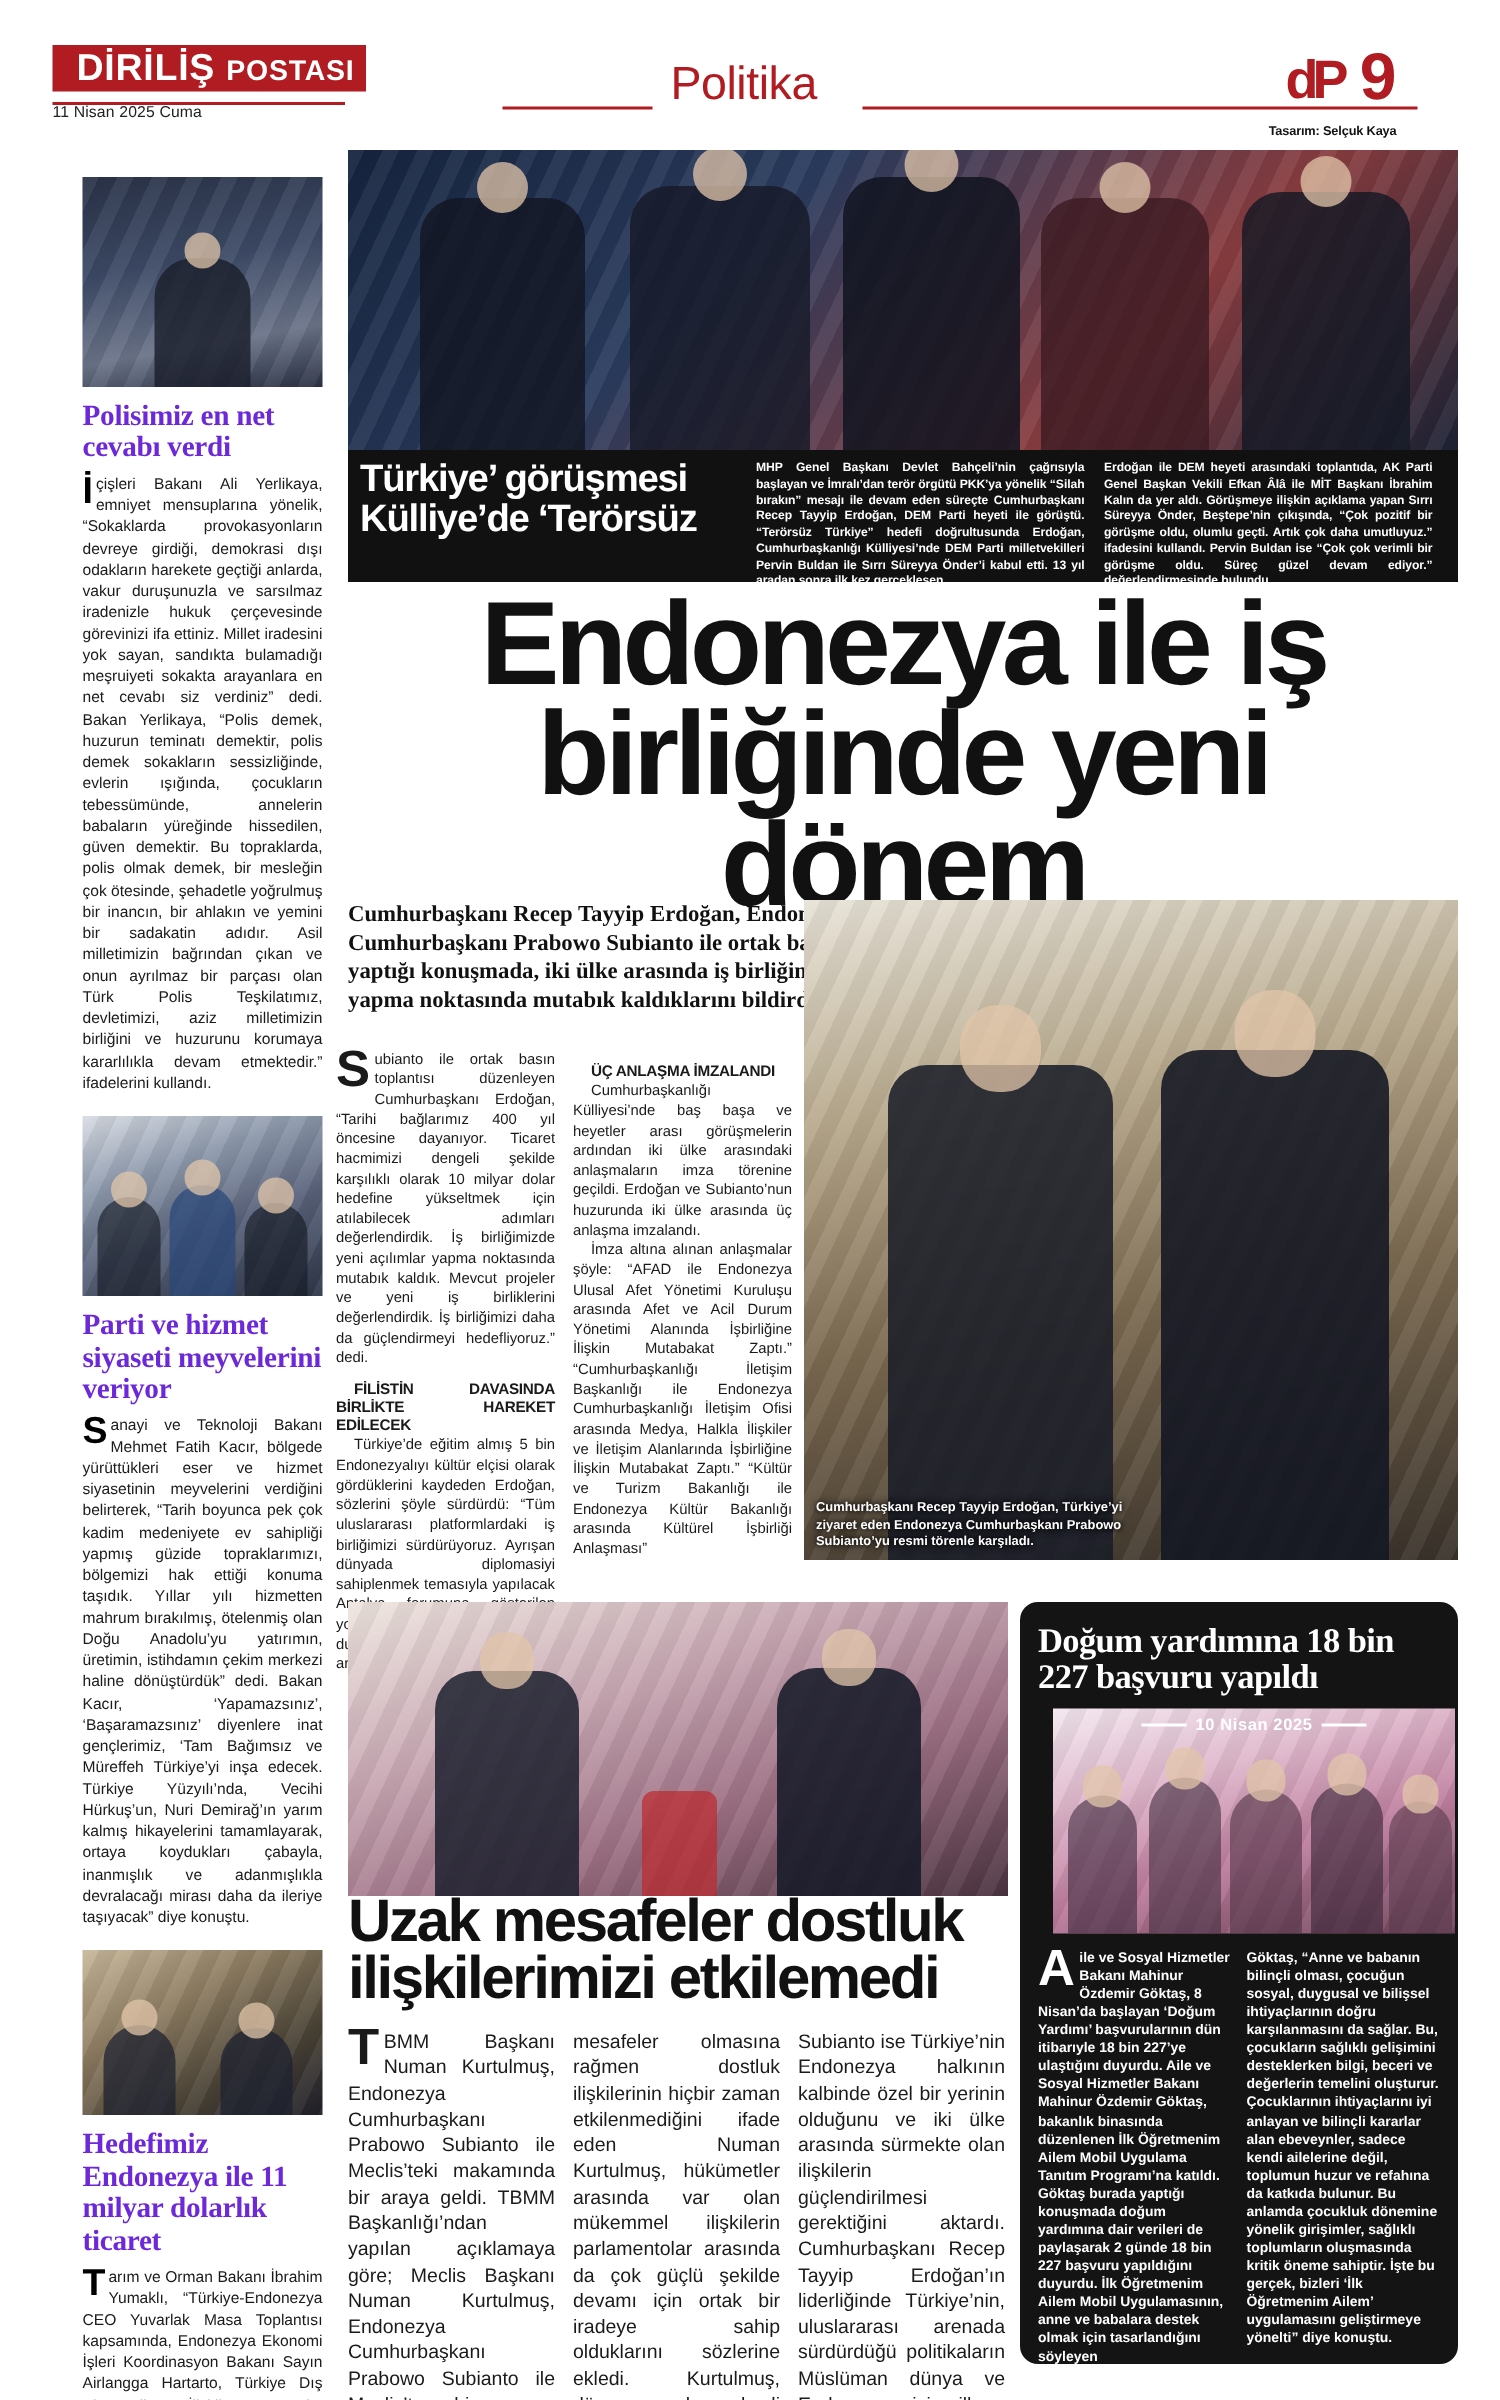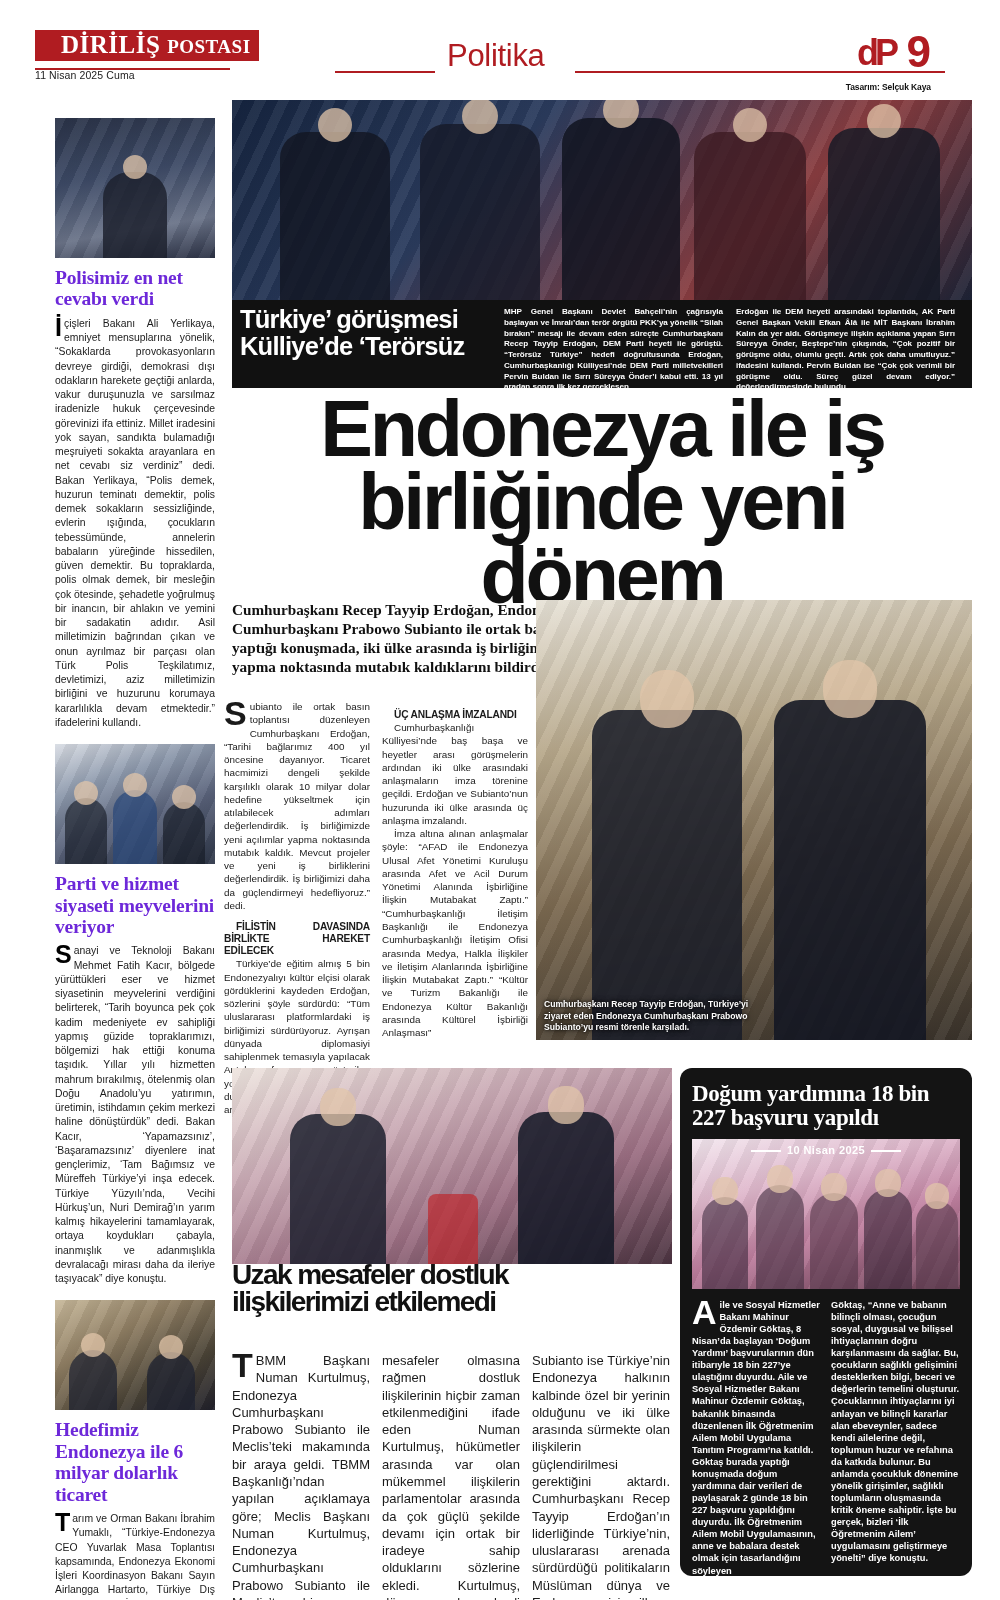--- a/index.html
+++ b/index.html
@@ -9,22 +9,22 @@
     background: #ffffff;
     font-family: "Liberation Sans", sans-serif;
     overflow: hidden;
   }
   .page { position: relative; width: 1000px; height: 1600px; background:#fff; }
 
   
   .masthead { position: absolute; left: 35px; top: 30px; width: 930px; height: 62px; }
   .logo-box {
     display: inline-block; background: #b01c21; color: #fff;
-    font-family: Liberation Serif, serif; font-weight: bold;
-    font-size: 25px; letter-spacing: .5px; padding: 2px 8px 3px 26px;
+    font-family: Liberation Sans, sans-serif; font-weight: bold;
+    font-size: 25px; letter-spacing: .5px; padding: 2px 8px 3px 16px;
     line-height: 1.05;
   }
   .logo-box .sm { font-size: 19px; }
   .date-line {
     font-size: 10.5px; color: #222; margin-top: 8px; letter-spacing: .1px;
     font-family: "Liberation Sans", sans-serif;
   }
   .section-wrap {
     position: absolute; left: 300px; top: 0px; right: 0; height: 62px;
   }
@@ -127,21 +127,21 @@
     position: absolute; left: 8px; bottom: 7px; width: 228px;
     color: #fff; font-size: 8.6px; line-height: 1.3; font-weight: bold;
     text-shadow: 0 0 3px rgba(0,0,0,.95), 0 0 6px rgba(0,0,0,.8);
   }
 
   
   .bot-photo { position: absolute; left: 232px; top: 1068px; width: 440px; height: 196px; overflow:hidden; }
   .bot-head {
     position: absolute; left: 232px; top: 1262px; width: 440px;
     font-family: "Liberation Sans", sans-serif; font-weight: bold;
-    font-size: 28px; line-height: .95; letter-spacing: -1.6px; color: #111;
+    font-size: 40px; line-height: .95; letter-spacing: -1.6px; color: #111;
   }
   .bot-body { position: absolute; left: 232px; top: 1352px; width: 440px; }
   .bot-cols { display: flex; gap: 12px; }
   .bot-col { width: 138px; font-size: 13px; line-height: 1.33; text-align: justify; color:#1a1a1a; }
   .bot-col p { text-indent: 10px; }
   .bot-col p.noind { text-indent: 0; }
 
   
   .dy-box {
     position: absolute; left: 680px; top: 1068px; width: 292px; height: 508px;
@@ -164,21 +164,21 @@
   .dy-col { width: 129px; font-size: 9.3px; line-height: 1.3; font-weight: bold; color:#fff; text-align:left; }
   .dy-col p { text-indent: 0; }
 
   
   .p1 { background: linear-gradient(170deg,#2a3348 0%,#3d4a66 40%,#6b7489 75%,#2b3144 100%); }
   .p2 { background: linear-gradient(160deg,#d9dde4 0%,#8e9aad 30%,#59627a 60%,#2e3647 100%); }
   .p3 { background: linear-gradient(150deg,#c8b99b 0%,#8f7e63 35%,#4a4336 70%,#20202a 100%); }
   .p4 { background: linear-gradient(135deg,#15243f 0%,#2b3c5e 35%,#8a3d40 70%,#1d2336 100%); }
   .p5 { background: linear-gradient(170deg,#e8e3d8 0%,#b8a98c 30%,#7c6a51 60%,#39322a 100%); }
   .p6 { background: linear-gradient(160deg,#efe6e0 0%,#c9a9b4 35%,#9c6f83 65%,#4b3340 100%); }
-  .p7 { background: linear-gradient(165deg,#f3e7ef 0%,#e0b9cd 30%,#bf7f9f 60%,#6d4257 100%); }
+  .p7 { background: linear-gradient(165deg,#f3e7ef 0%,#e0b9cd 30%,#bf7f9f 60%,#6d4257 100%); margin-left: 10px; }
   .vein { position:absolute; inset:0; background:
       repeating-linear-gradient(115deg, rgba(255,255,255,.055) 0 10px, rgba(0,0,0,.05) 10px 21px); }
   .figs { position:absolute; inset:0; }
   .figs span {
     position:absolute; bottom:0; border-radius: 26px 26px 0 0;
     background: rgba(20,24,34,.62);
   }
   .figs span i {
     position:absolute; top:-17px; left:50%; transform: translateX(-50%);
     width: 24px; height: 24px; border-radius: 50%;
@@ -247,21 +247,21 @@
         <div class="vein"></div>
         <div class="figs">
           <span style="left:14px;width:48px;height:60px;background:rgba(30,34,48,.75)">
               <i></i>
             </span>
           <span style="left:92px;width:48px;height:58px;background:rgba(30,34,48,.75)">
               <i></i>
             </span>
         </div>
       </div>
-      <div class="lc-head">Hedefimiz Endonezya ile 6 milyar dolarlık ticaret</div>
+      <div class="lc-head">Hedefimiz Endonezya ile 11 milyar dolarlık ticaret</div>
       <div class="lc-body dropcap">Tarım ve Orman Bakanı İbrahim Yumaklı, “Türkiye-Endonezya CEO Yuvarlak Masa Toplantısı kapsamında, Endonezya Ekonomi İşleri Koordinasyon Bakanı Sayın Airlangga Hartarto, Türkiye Dış Ekonomik İlişkiler Kurulu, Endonezya Ticaret ve Sanayi Odası’nın değerli başkan ve üyeleri; iki ülkenin iş insanları ile bir araya geldik. Toplantıda iki ülke arasındaki ekonomik ilişkileri daha da derinleştirmenin yollarını ele aldık. Küresel ticaretin zorlu bir dönemden geçtiği bu süreçte, Endonezya ile stratejik iş birliğimizi artırmayı son derece önemli buluyoruz. Tarım sektöründe kurulacak ortaklıkların, sadece ekonomik ilişkilerimizi değil, aynı zamanda sürdürülebilir kalkınma hedeflerimizi de güçlendireceğine inanıyoruz. 2024 itibarıyla 2,8 milyar dolara ulaşan ticaret hacmini, ortak hedefimiz olan 10 milyar dolara çıkarma konusunda kararlılığımızı yineliyoruz” diye konuştu.</div>
     </div>
 
   </div>
 
   <div class="topphoto p4">
     <div class="vein"></div>
     <div class="figs">
       <span style="left:48px;width:110px;height:168px;background:rgba(18,22,34,.82)">
           <i style="width:34px;height:34px;top:-24px"></i>

